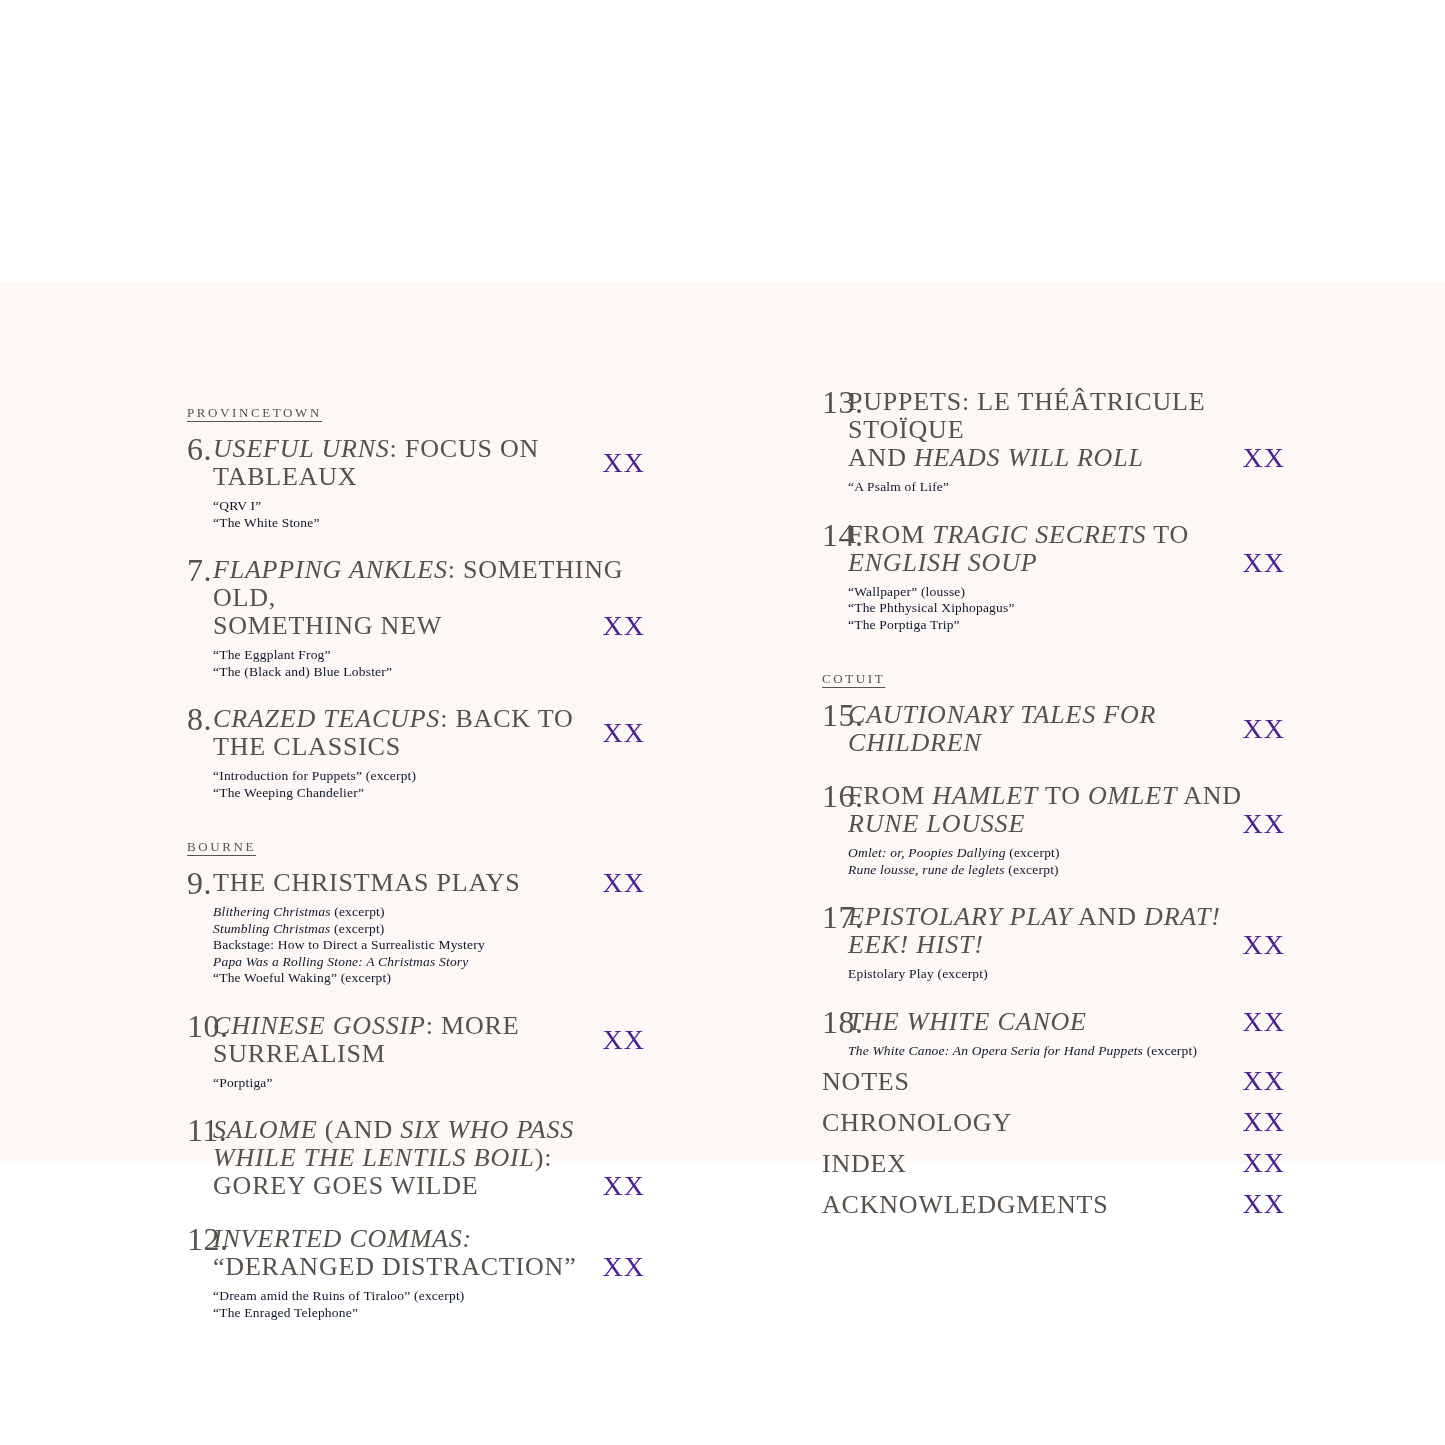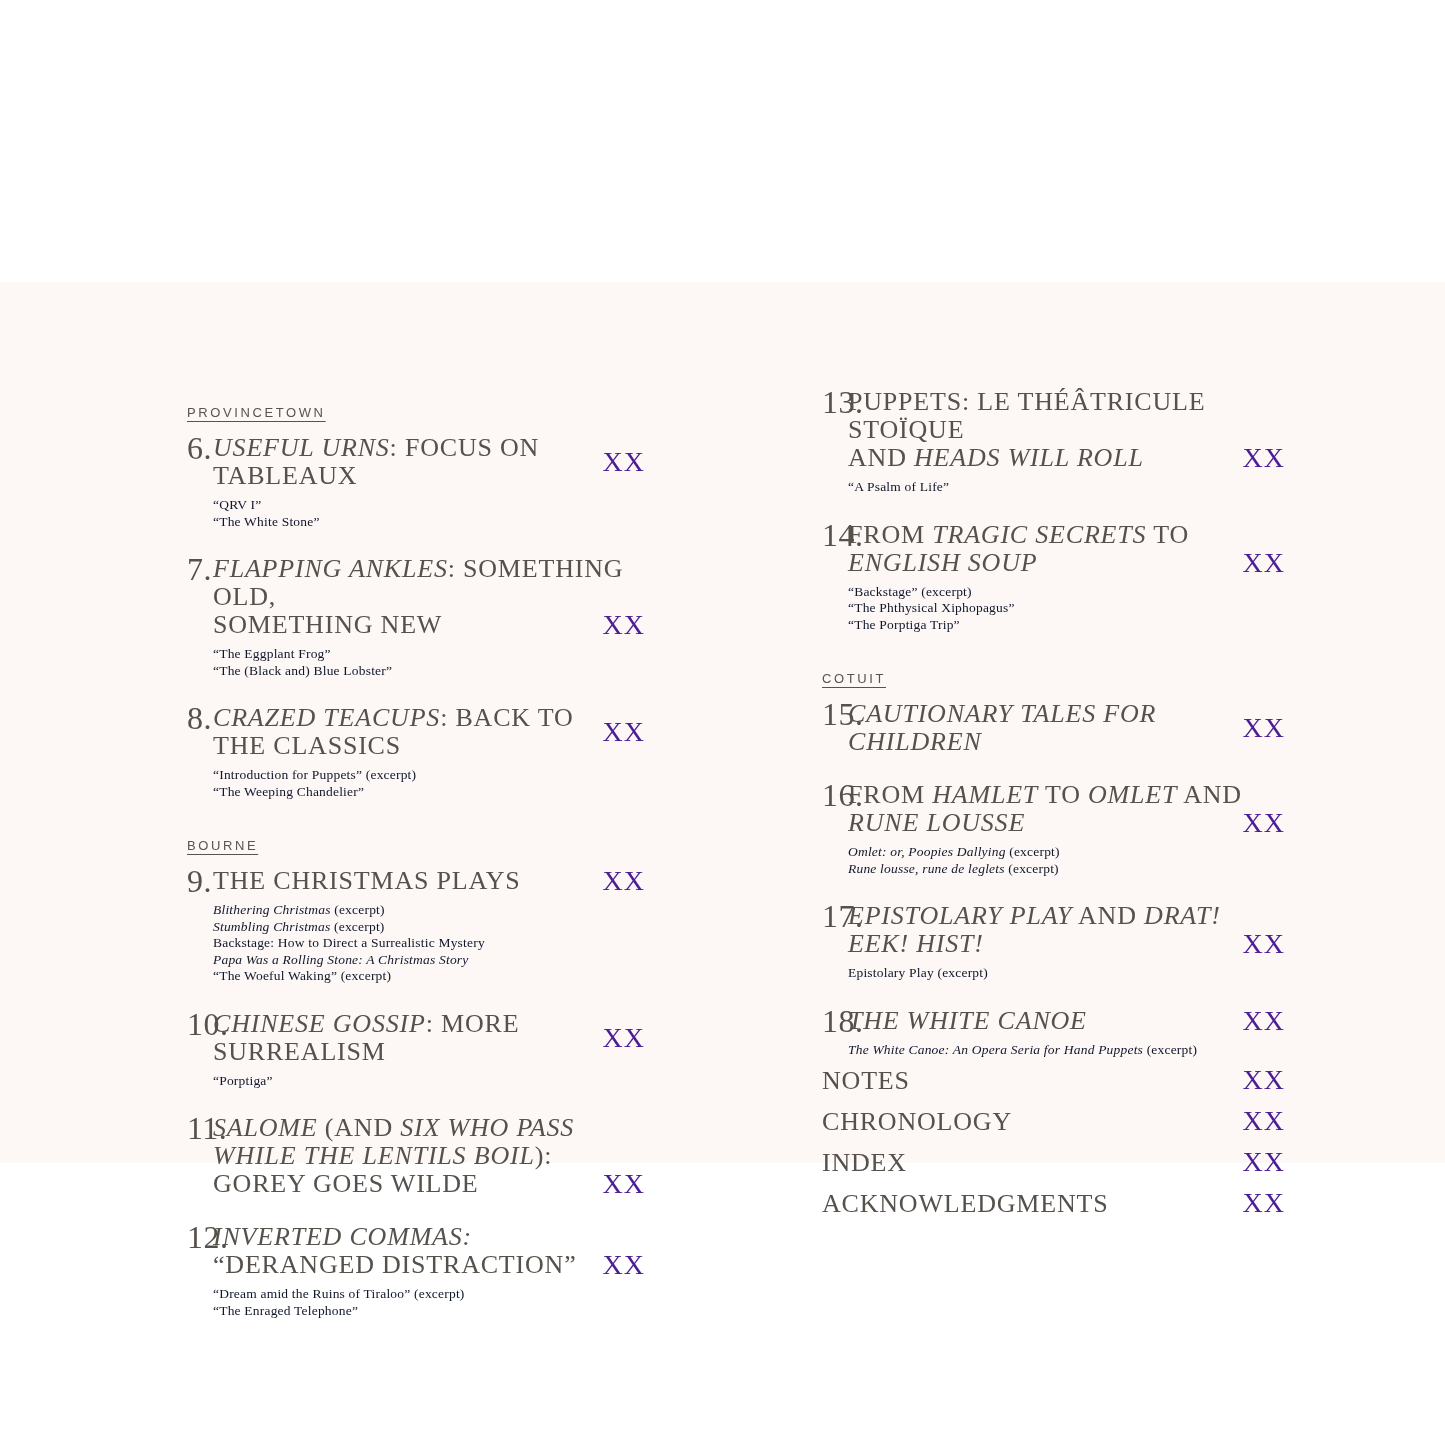--- a/index.html
+++ b/index.html
@@ -9,21 +9,21 @@
     font-family:"Liberation Serif", serif;
     -webkit-font-smoothing:antialiased;
   }
   .canvas{position:relative;width:1445px;height:1445px;background:#ffffff;overflow:hidden;}
   .band{position:absolute;left:0;top:282px;width:1445px;height:881px;background:#fdf7f6;}
   .col{position:absolute;top:0;box-sizing:border-box;}
   .col-left{left:187px;width:458px;padding-top:123px;}
   .col-right{left:822px;width:463px;padding-top:106px;}
 
   .section{
-    font-family:Liberation Sans, sans-serif;
+    font-family:Liberation Serif, serif;
     font-size:13px;
     letter-spacing:2.6px;
     color:#59534d;
     margin-top:38px;
     text-transform:uppercase;
   }
   .section:first-child{margin-top:0;}
   .section .lbl{
     text-decoration:underline;
     text-underline-offset:4px;
@@ -178,21 +178,21 @@
         <div class="entry">
           <span class="num">14.</span>
           <div class="tline">
             <span class="runs"><span class="rm">FROM </span><span class="it">TRAGIC SECRETS</span><span class="rm"> TO</span></span>
           </div>
           <div class="tline">
             <span class="runs"><span class="it">ENGLISH SOUP</span></span>
             <span class="pg">XX</span>
           </div>
           <div class="subs">
-            <div class="sub"><span class="rm">“Backstage” (excerpt)</span></div>
+            <div class="sub"><span class="rm">“Wallpaper” (lousse)</span></div>
             <div class="sub"><span class="rm">“The Phthysical Xiphopagus”</span></div>
             <div class="sub"><span class="rm">“The Porptiga Trip”</span></div>
           </div>
         </div>
         <div class="section"><span class="lbl">COTUIT</span></div>
         <div class="entry">
           <span class="num">15.</span>
           <div class="tline">
             <span class="runs"><span class="it">CAUTIONARY TALES FOR CHILDREN</span></span>
             <span class="pg">XX</span>

